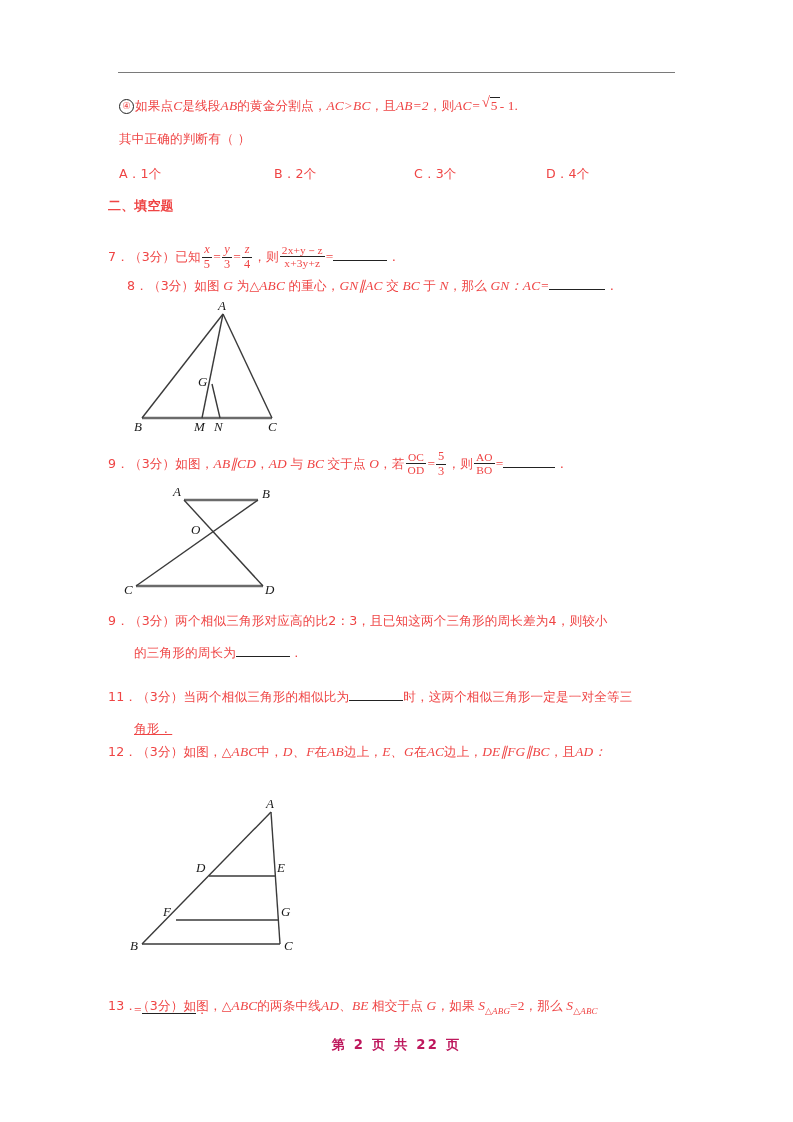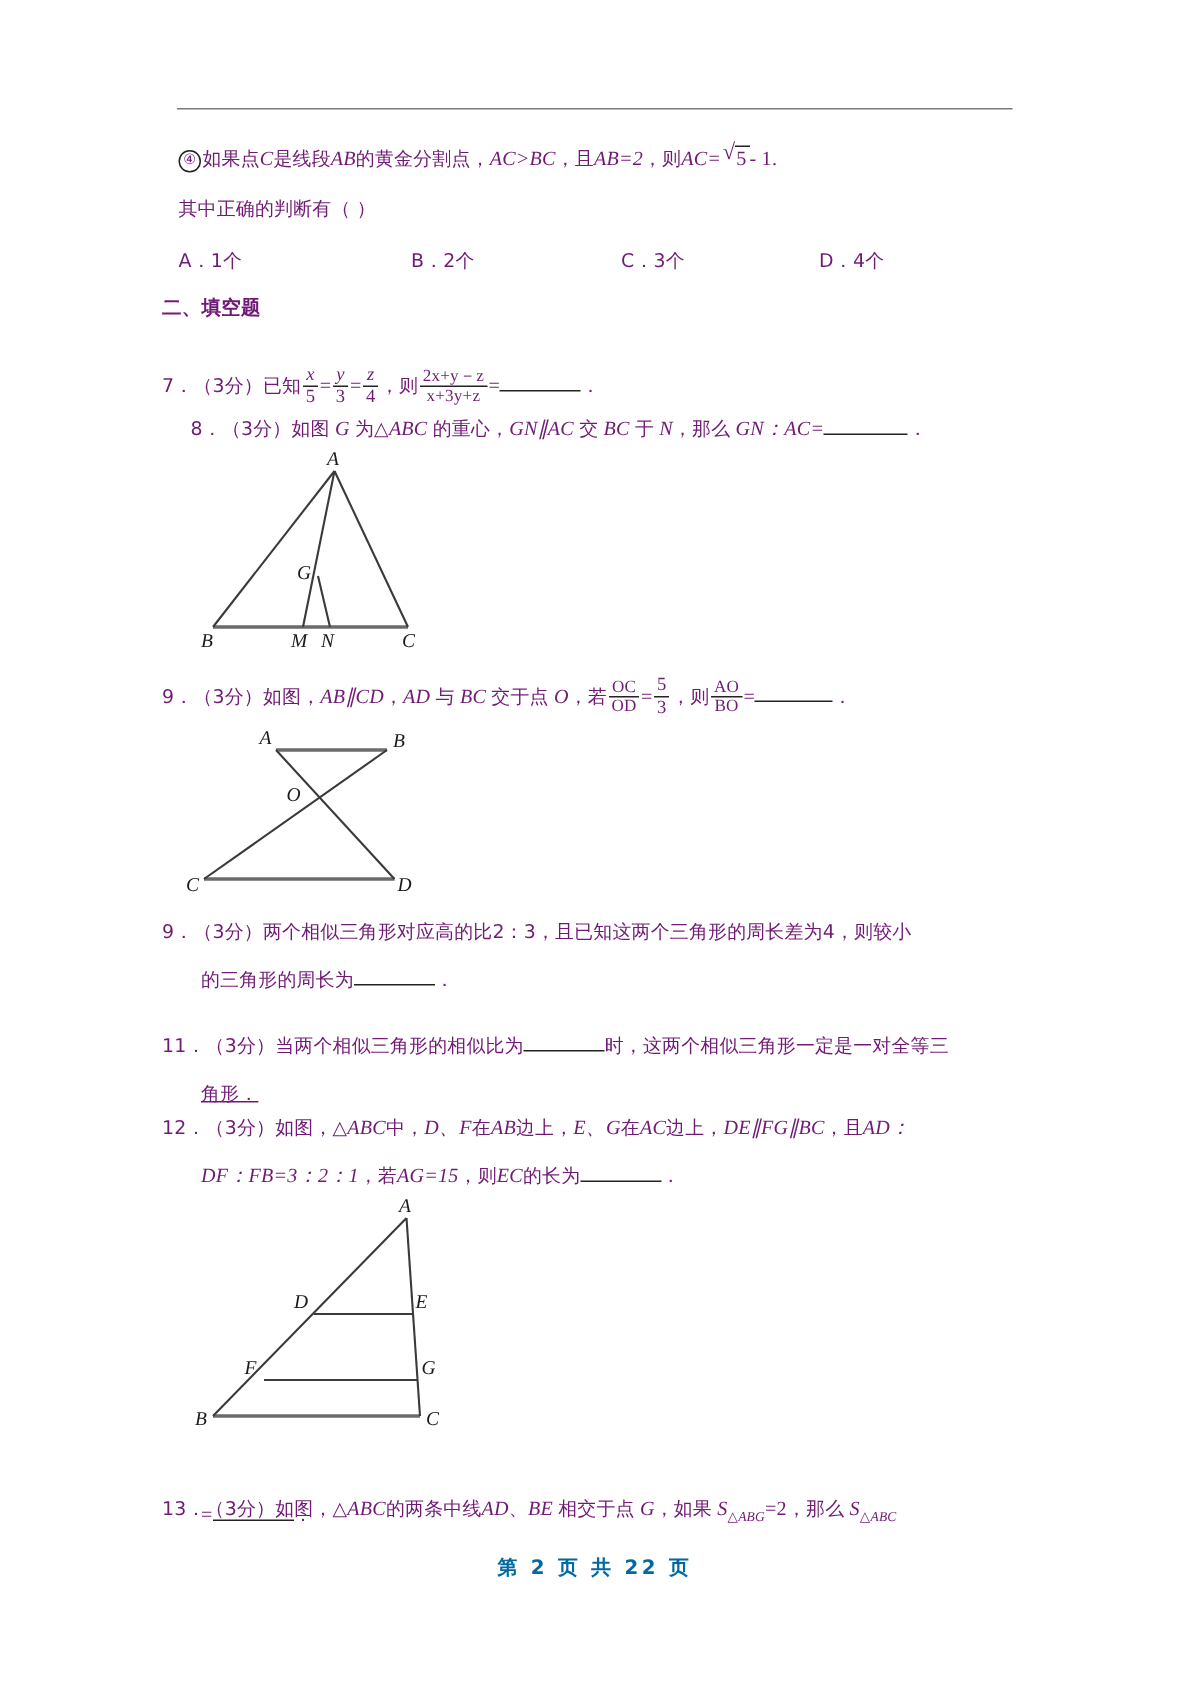--- a/index.html
+++ b/index.html
@@ -33,21 +33,21 @@
     border-top: 1.6px solid #7a7a7a;
   }
 
   
   .ln {
     position: absolute;
     font-size: 13.4px;
     line-height: 19px;
     letter-spacing: 0.15px;
     white-space: nowrap;
-    color: #701a75;
+    color: #ef4444;
   }
   .it { font-style: italic; font-family: "Liberation Serif", serif; }
   .bold { font-weight: bold; }
   .cn { font-family: "DejaVu Sans", "Liberation Sans", sans-serif; font-size: 12.6px; font-style: normal; }
   .blank {
     display: inline-block;
     border-bottom: 1.1px solid #222;
     vertical-align: baseline;
   }
 
@@ -117,21 +117,21 @@
   
   .footer {
     position: absolute;
     left: 0; right: 0;
     top: 1036px;
     text-align: center;
     font-family: "DejaVu Sans", "Liberation Sans", sans-serif;
     font-size: 13.2px;
     font-weight: bold;
     letter-spacing: 2.2px;
-    color: #0369a1;
+    color: #be185d;
   }
 </style>
 </head>
 <body>
 
 <div class="page">
 
   <div class="top-rule"></div>
 
   <div class="ln" style="left:119px; top:96px;">
@@ -207,23 +207,20 @@
     <span class="cn">的三角形的周长为</span><span class="blank" style="width:54px;"></span><span class="cn">．</span>
   </div>
 
   <div class="ln" style="left:108px; top:687px;">
     <span class="cn">11．</span><span class="cn">（3分）</span><span class="cn">当两个相似三角形的相似比为</span><span class="blank" style="width:54px;"></span><span class="cn">时，这两个相似三角形一定是一对全等三</span>
   </div>
   <div class="ln cn" style="left:134px; top:719px;text-decoration:underline;">角形．</div>
 
   <div class="ln" style="left:108px; top:742px;">
     <span class="cn">12．</span><span class="cn">（3分）</span><span class="cn">如图，△</span><span class="it">ABC</span><span class="cn">中，</span><span class="it">D、F</span><span class="cn">在</span><span class="it">AB</span><span class="cn">边上，</span><span class="it">E、G</span><span class="cn">在</span><span class="it">AC</span><span class="cn">边上，</span><span class="it">DE∥FG∥BC</span><span class="cn">，且</span><span class="it">AD：</span>
-  </div>
-  <div class="ln" style="left:134px; top:774px;">
-    <span class="it">DF：FB=3：2：1</span><span class="cn">，若</span><span class="it">AG=15</span><span class="cn">，则</span><span class="it">EC</span><span class="cn">的长为</span><span class="blank" style="width:54px;"></span><span class="cn">．</span>
   </div>
 
   <div class="fig" style="left:128px; top:796px;">
     <svg width="180" height="160" viewBox="0 0 180 160">
 
       <line x1="14" y1="148" x2="152" y2="148" stroke="#6b6b6b" stroke-width="2.2"></line>
 
       <line x1="14" y1="148" x2="143" y2="16" stroke="#3a3a3a" stroke-width="1.4"></line>
 
       <line x1="143" y1="16" x2="152" y2="148" stroke="#3a3a3a" stroke-width="1.4"></line>

